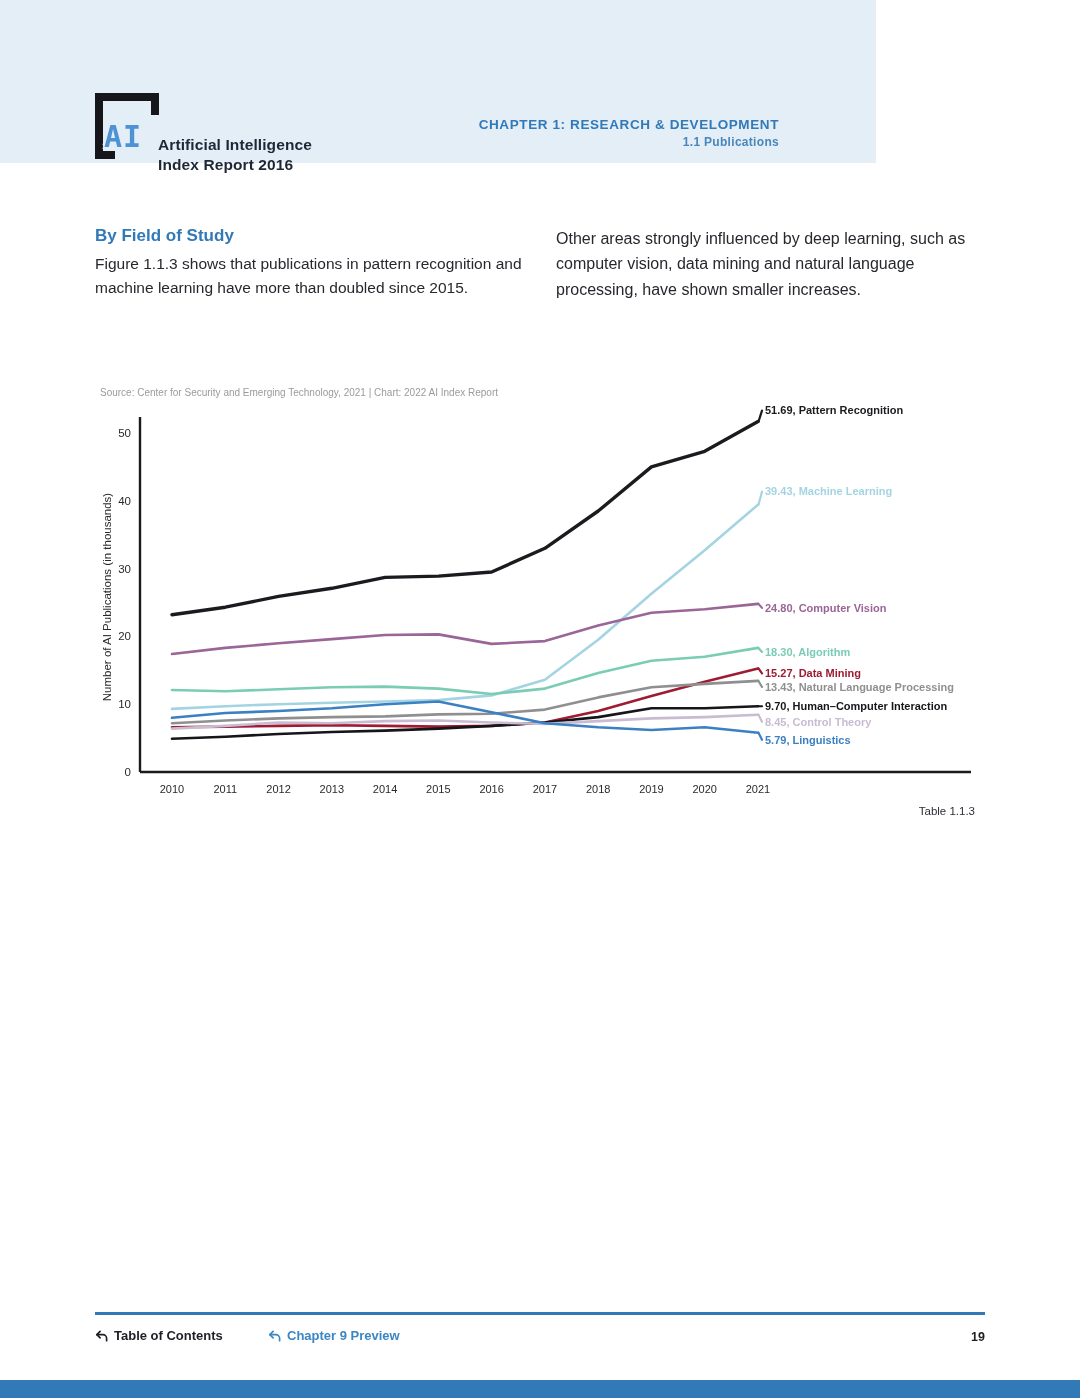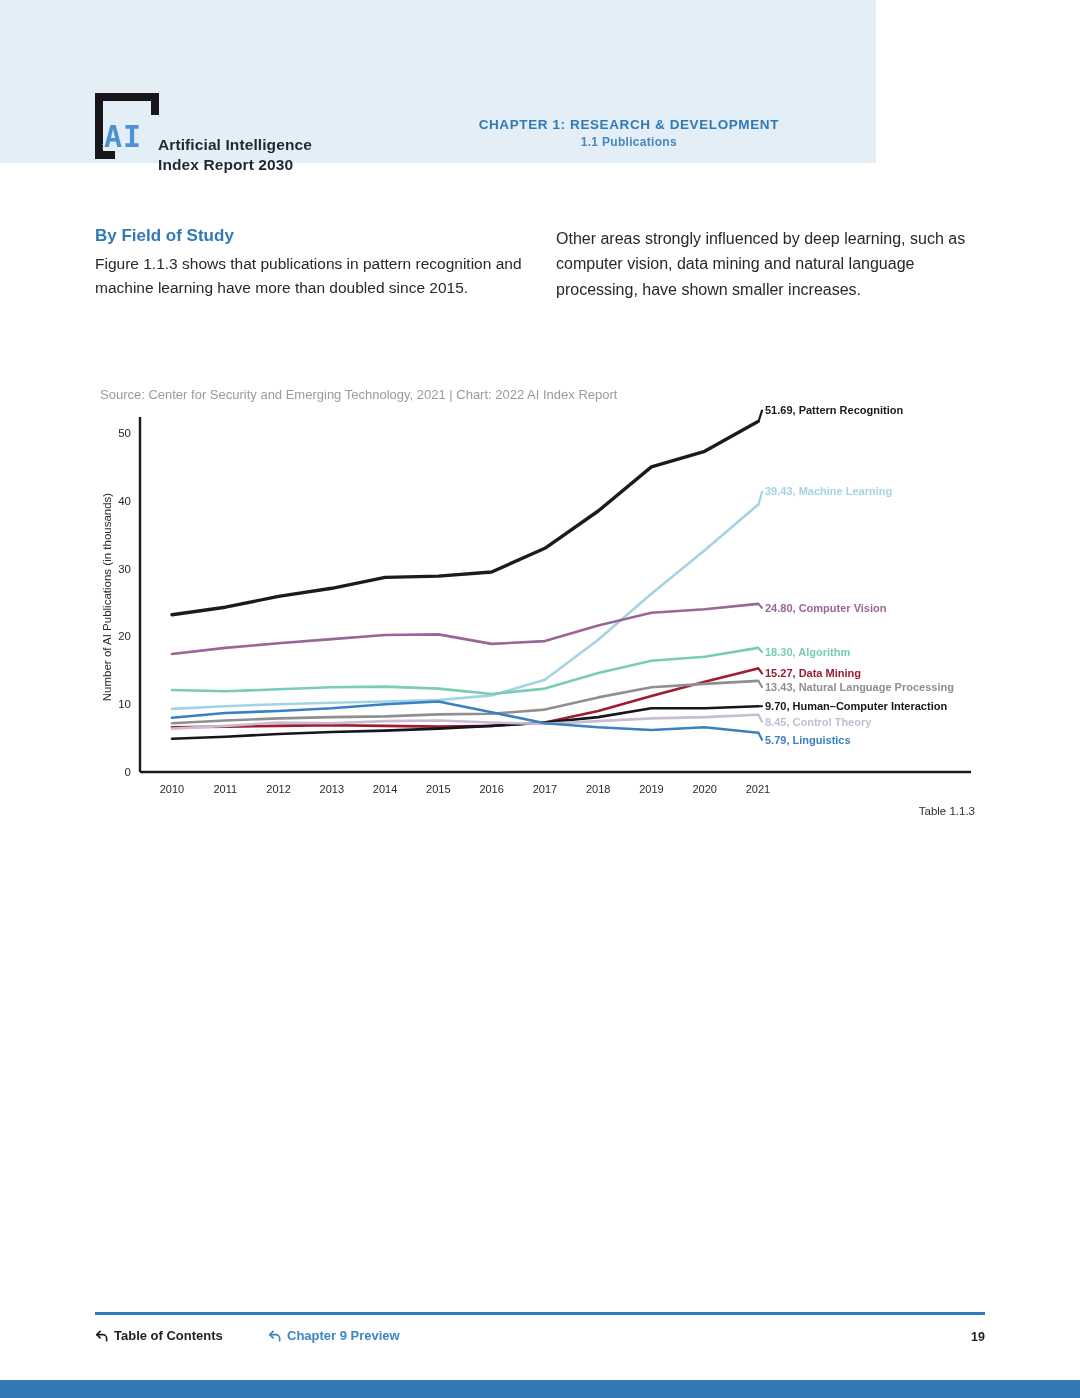--- a/index.html
+++ b/index.html
@@ -9,31 +9,31 @@
     -webkit-font-smoothing:antialiased;
   }
   
   .topband{position:absolute;left:0;top:0;width:876px;height:163px;background:#e4eef6;}
   .logo{position:absolute;left:95px;top:93px;width:64px;height:66px;}
   .logo svg{display:block;}
   .brand{position:absolute;left:158px;top:110px;color:#1f2736;font-weight:700;
          font-size:15.5px;line-height:1.3;letter-spacing:.1px;margin-top:25px;}
   .chapterblock{position:absolute;right:97px;top:117px;text-align:right;color:#3279b7;}
   .chapter-line1{font-weight:700;font-size:13.5px;letter-spacing:.6px;}
-  .chapter-line2{font-weight:600;font-size:12px;margin-top:3px;color:#4886bd;letter-spacing:.3px;text-align:center;}
+  .chapter-line2{font-weight:600;font-size:12px;margin-top:3px;color:#4886bd;letter-spacing:.3px;}
   
   .heading{position:absolute;left:95px;top:226px;color:#3279b7;font-size:17px;font-weight:700;}
   .col-left{position:absolute;left:95px;top:252px;width:438px;color:#26282d;
             font-size:15.5px;line-height:1.58;}
   .col-right{position:absolute;left:556px;top:226px;width:412px;color:#26282d;
              font-size:16px;line-height:1.58;}
   
   .chart-title{position:absolute;left:100px;top:366px;width:880px;color:#21242b;
                font-size:14.5px;font-weight:700;letter-spacing:.1px;}
-  .chart-source{position:absolute;left:100px;top:387px;color:#9b9b9b;font-size:13px;}
+  .chart-source{position:absolute;left:100px;top:387px;color:#9b9b9b;font-size:10px;}
   .chart-wrap{position:absolute;left:90px;top:398px;width:890px;height:442px;}
   .figure-caption{position:absolute;right:105px;top:805px;color:#2c2f36;font-size:11.5px;}
   
   .footer-rule{position:absolute;left:95px;top:1312px;width:890px;height:2.5px;background:#3279b7;}
   .footer-item{position:absolute;top:1328px;display:flex;align-items:flex-end;gap:6px;
                font-size:13px;font-weight:700;cursor:pointer;}
   .footer-toc{left:95px;color:#1d1f24;}
   .footer-preview{left:268px;color:#3b86c4;}
   .page-num{position:absolute;right:95px;top:1330px;color:#1d1f24;font-size:12.5px;font-weight:700;}
   .bottombar{position:absolute;left:0;top:1380px;width:1080px;height:18px;background:#3279b7;}
@@ -52,21 +52,21 @@
     <div class="logo">
       <svg width="64" height="66" viewBox="0 0 64 66">
         <path d="M30 4 H4 V62 H20" fill="none" stroke="#17171b" stroke-width="8"></path>
         <path d="M34 4 H60 V22" fill="none" stroke="#17171b" stroke-width="8"></path>
         <path d="M30 4 H34" fill="none" stroke="#17171b" stroke-width="8"></path>
       </svg>
       <div class="ailogo-text">AI</div>
     </div>
     <div class="brand">
       <div>Artificial Intelligence</div>
-      <div>Index Report 2030</div>
+      <div>Index Report 2016</div>
     </div>
     <div class="chapterblock">
       <div class="chapter-line1">CHAPTER 1: RESEARCH &amp; DEVELOPMENT</div>
       <div class="chapter-line2">1.1 Publications</div>
     </div>
   </div>
 
   <div class="heading">By Field of Study</div>
   <div class="col-left">Figure 1.1.3 shows that publications in pattern recognition and machine learning have more than doubled since 2015.</div>
   <div class="col-right">Other areas strongly influenced by deep learning, such as computer vision, data mining and natural language processing, have shown smaller increases.</div>

